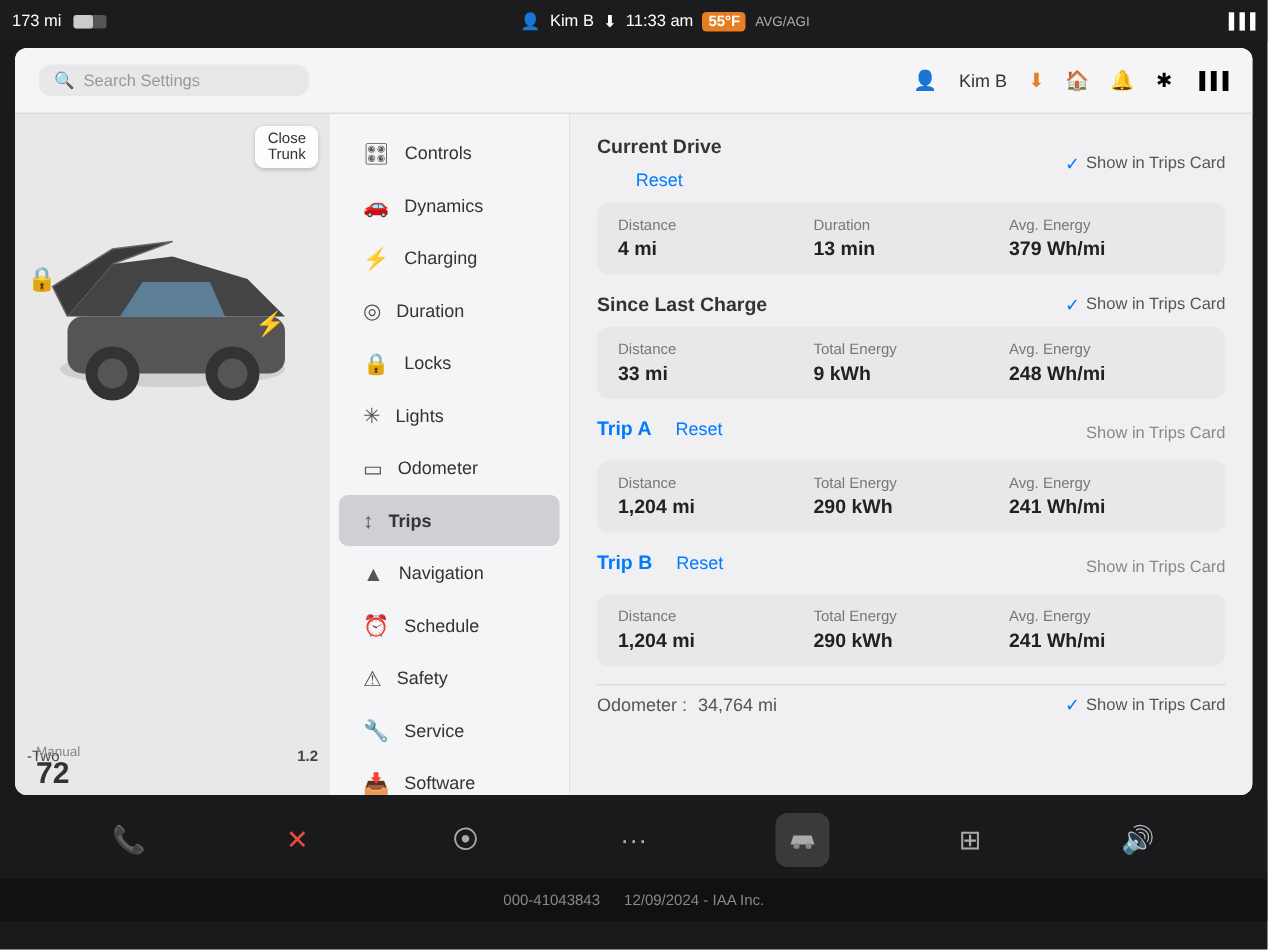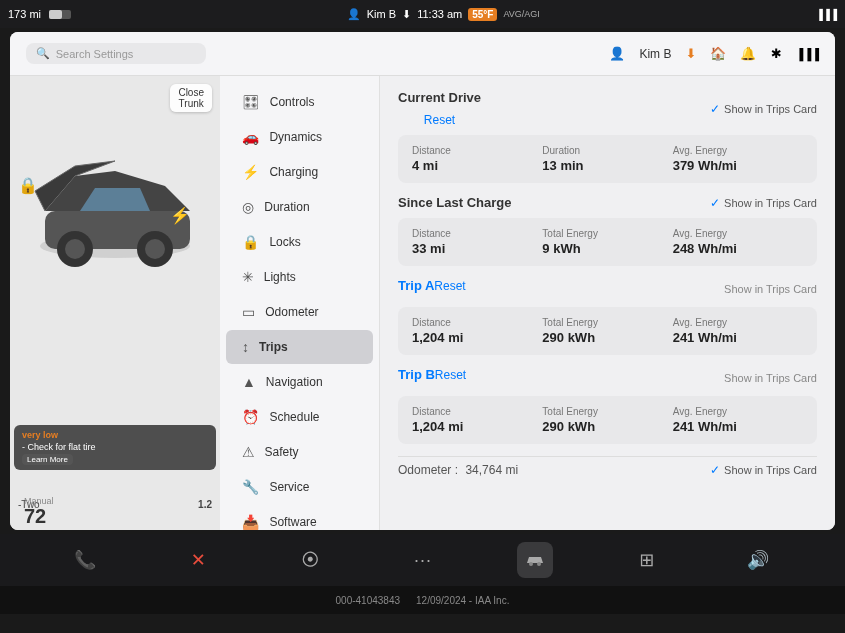--- a/index.html
+++ b/index.html
@@ -294,21 +294,21 @@
       font-size: 10px;
       gap: 16px;
     }
 
     
     .section-divider { margin-bottom: 12px; }
 
     .trip-label-row {
       display: flex;
       align-items: center;
-      gap: 0;
+      gap: 16px;
       margin-bottom: 6px;
     }
     .trip-label {
       color: #007aff;
       font-size: 13px;
       font-weight: 600;
       cursor: pointer;
     }
     .trip-reset {
       color: #007aff;
@@ -386,25 +386,20 @@
           <circle cx="50" cy="133" r="10" fill="#555"></circle>
           <circle cx="130" cy="133" r="18" fill="#333"></circle>
           <circle cx="130" cy="133" r="10" fill="#555"></circle>
 
           <path d="M55 95 L70 72 L115 72 L125 95 Z" fill="#6699bb" opacity="0.7"></path>
 
           <text x="145" y="105" font-size="16" fill="#e67e22">⚡</text>
         </svg>
       </div>
 
-      <div class="alert-banner">
-        <div class="alert-title">very low</div>
-        <div>- Check for flat tire</div>
-        <div class="learn-more-btn">Learn More</div>
-      </div>
 
       <div class="tire-info">
         <span>-Two</span>
         <span class="tire-num">1.2</span>
       </div>
     </div>
 
     <div class="sidebar">
       <div class="sidebar-item">
         <span class="sidebar-icon">🎛</span>

